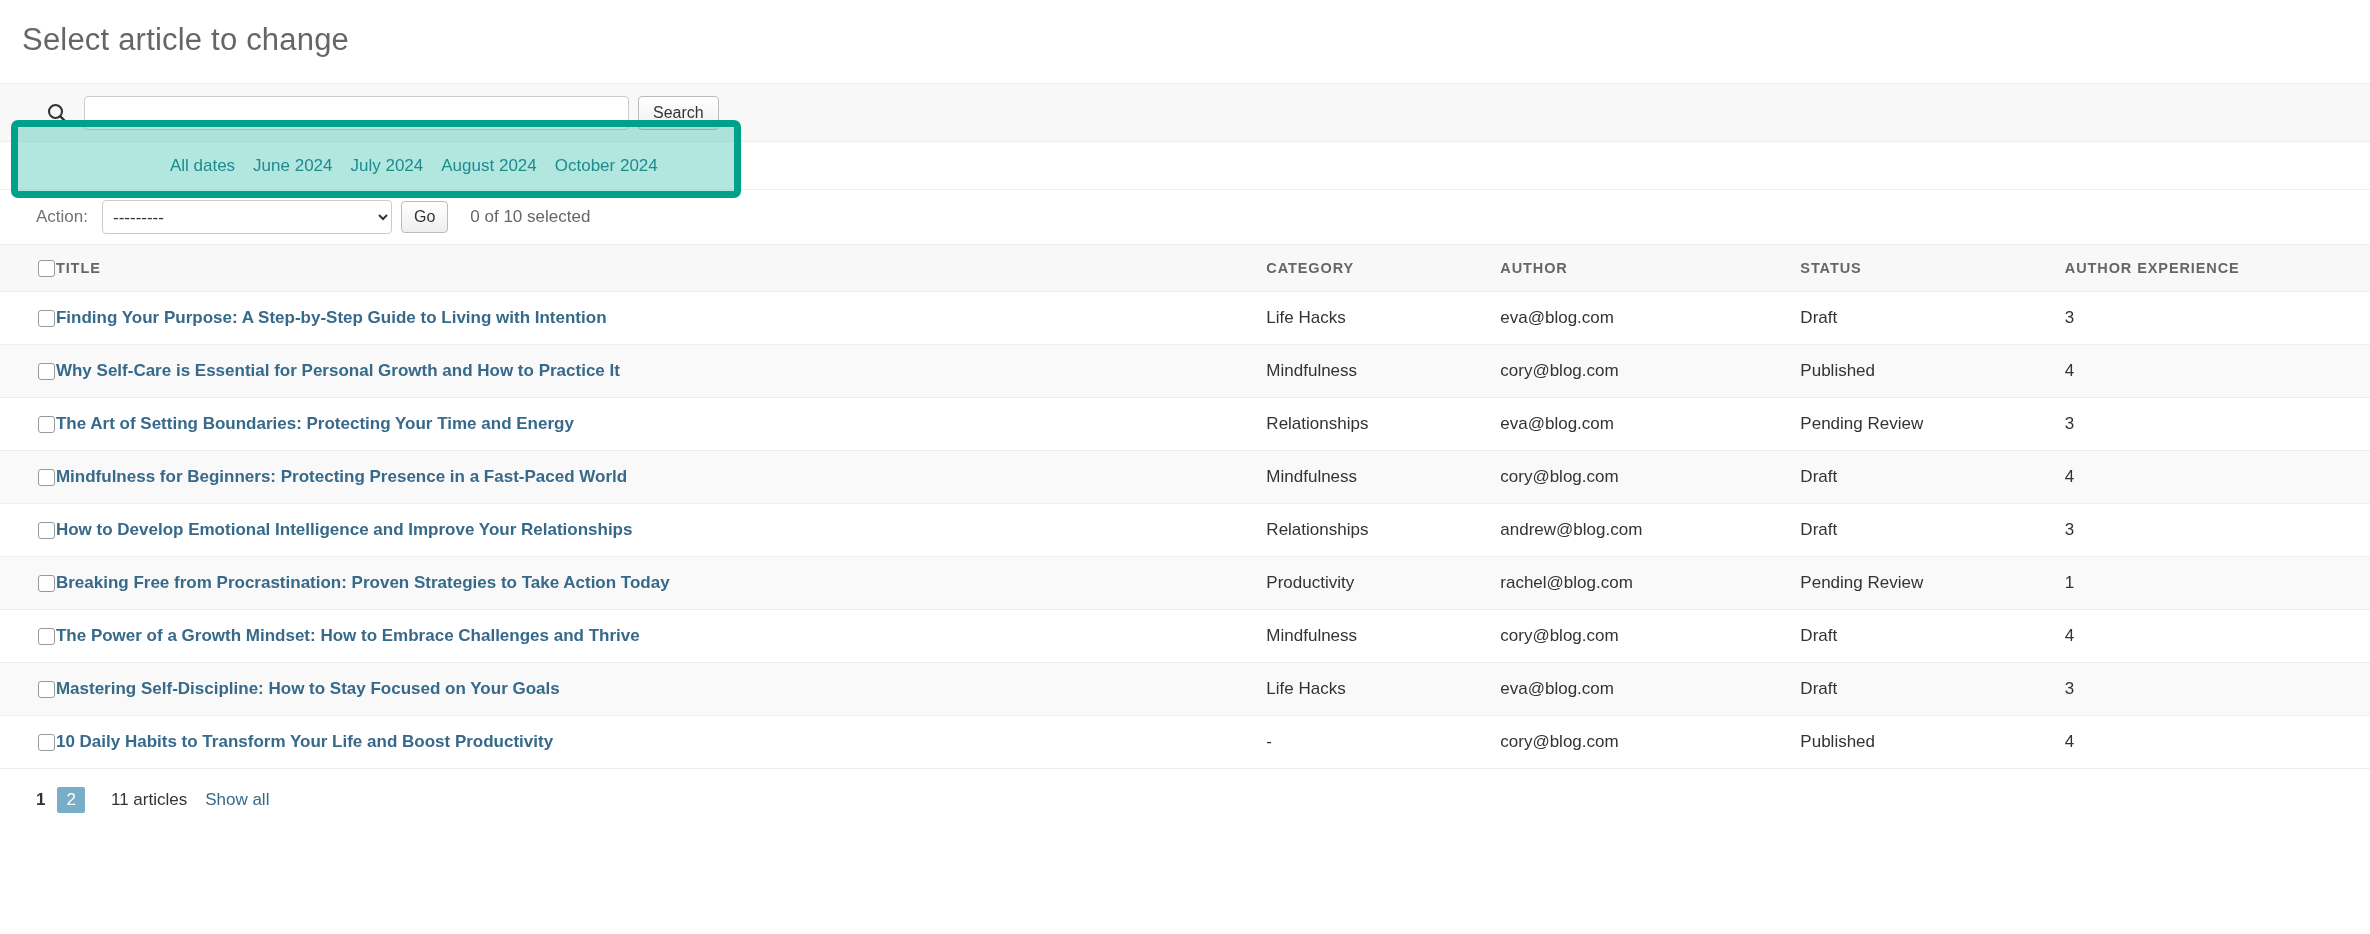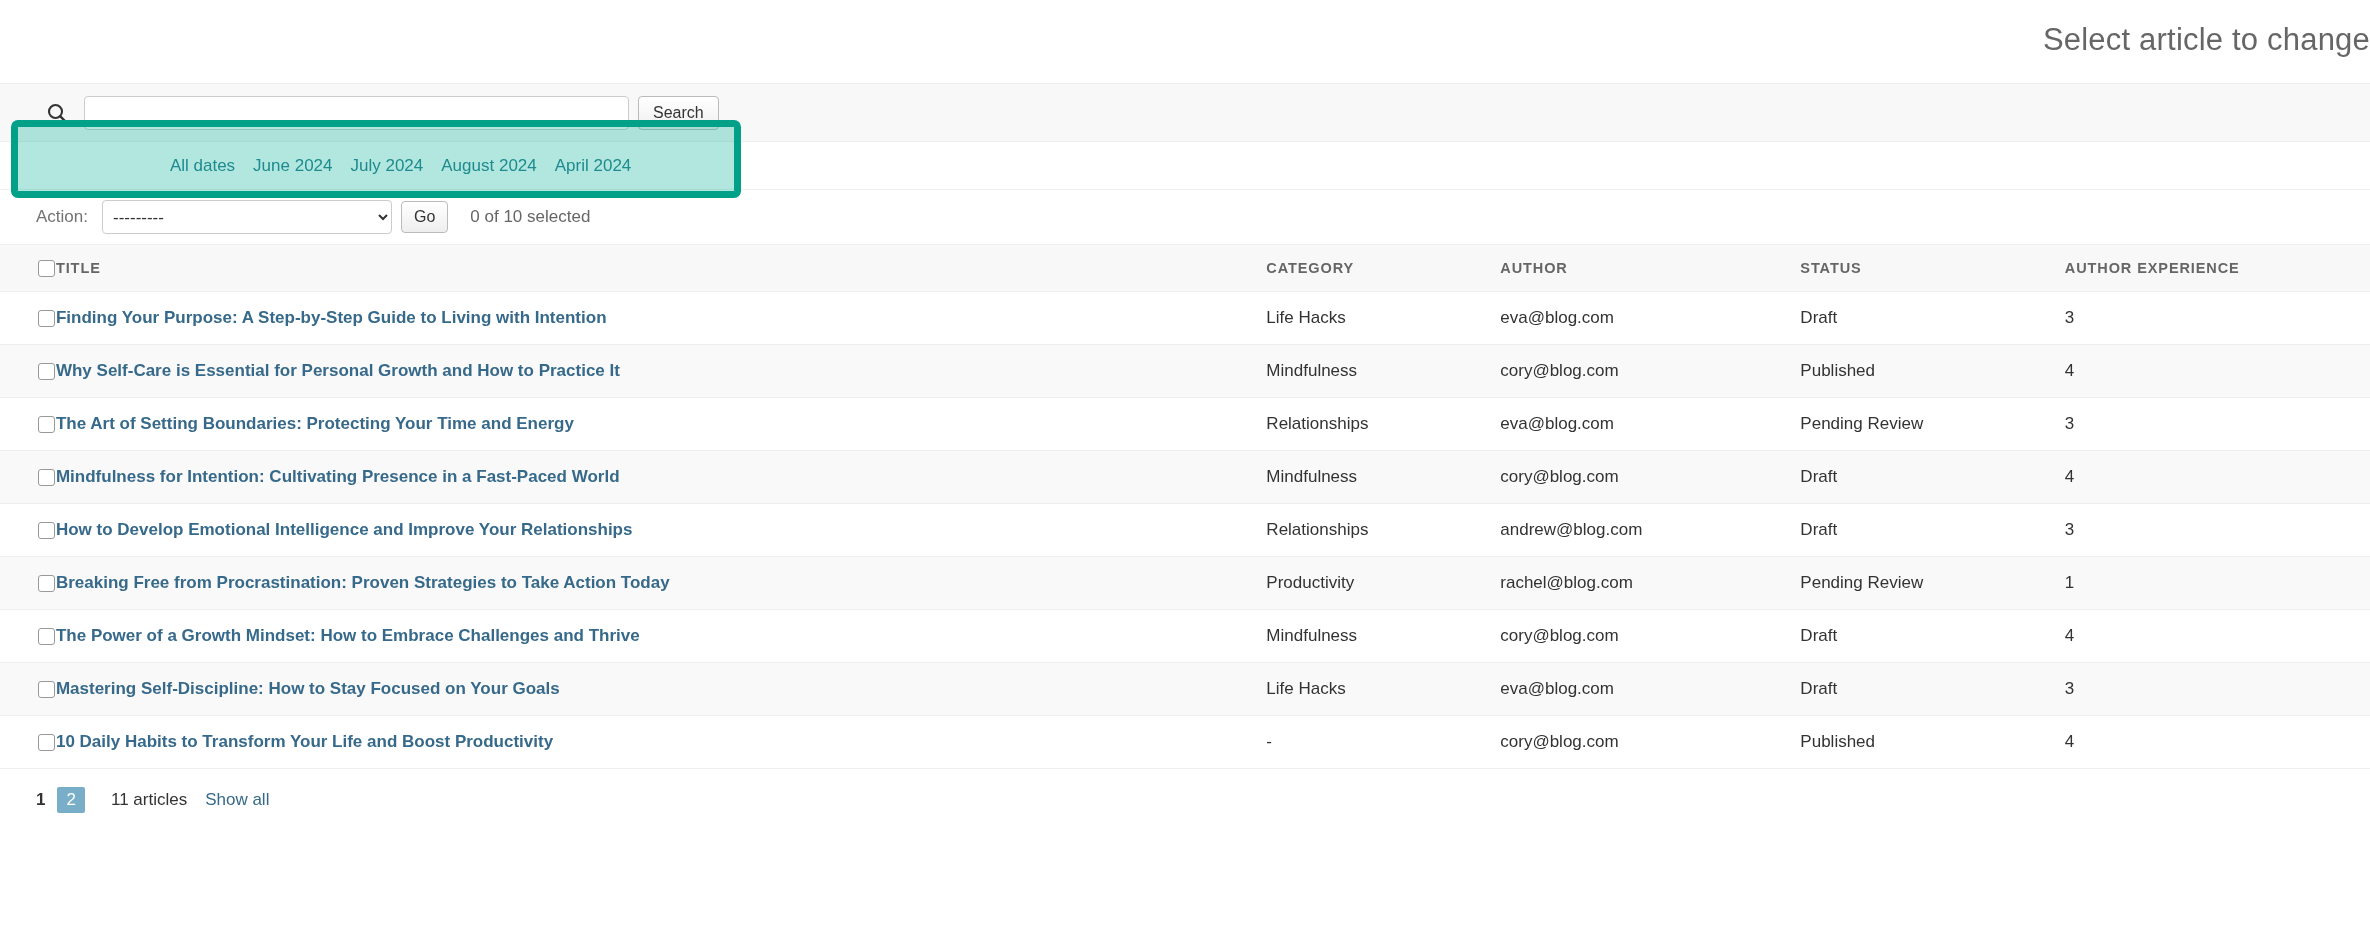--- a/index.html
+++ b/index.html
@@ -15,21 +15,20 @@
   #root { position: relative; width: 2370px; height: 934px; }
 
   
   .page-title {
     font-size: 31px;
     font-weight: 400;
     color: #666666;
     margin: 0;
     padding: 22px 0 0 22px;
     letter-spacing: .2px;
-    text-align: right;
   }
 
   
   .toolbar {
     margin-top: 25px;
     background: #f8f8f8;
     border-top: 1px solid #eeeeee;
     border-bottom: 1px solid #eeeeee;
     padding: 14px 0 14px 8px;
     display: flex;
@@ -270,21 +269,21 @@
   </div>
 
   <div class="filter-strip-wrap">
     <div class="filter-strip">
       <span class="filter-label">By published date:</span>
       <span class="filter-links">
         <a class="filter-link selected">All dates</a>
         <a class="filter-link">June 2024</a>
         <a class="filter-link">July 2024</a>
         <a class="filter-link">August 2024</a>
-        <a class="filter-link">April 2024</a>
+        <a class="filter-link">October 2024</a>
       </span>
     </div>
     <div class="highlight-box"></div>
   </div>
 
   <div class="actions-row">
     <span class="action-label">Action:</span>
     <select class="action-select">
       <option>---------</option>
     </select>
@@ -325,21 +324,21 @@
       <tr>
         <td class="col-check"><span class="row-check"></span></td>
         <td class="col-title"><a class="title-link">The Art of Setting Boundaries: Protecting Your Time and Energy</a></td>
         <td class="col-cat">Relationships</td>
         <td class="col-author">eva@blog.com</td>
         <td class="col-status">Pending Review</td>
         <td class="col-exp">3</td>
       </tr>
       <tr>
         <td class="col-check"><span class="row-check"></span></td>
-        <td class="col-title"><a class="title-link">Mindfulness for Intention: Cultivating Presence in a Fast-Paced World</a></td>
+        <td class="col-title"><a class="title-link">Mindfulness for Beginners: Protecting Presence in a Fast-Paced World</a></td>
         <td class="col-cat">Mindfulness</td>
         <td class="col-author">cory@blog.com</td>
         <td class="col-status">Draft</td>
         <td class="col-exp">4</td>
       </tr>
       <tr>
         <td class="col-check"><span class="row-check"></span></td>
         <td class="col-title"><a class="title-link">How to Develop Emotional Intelligence and Improve Your Relationships</a></td>
         <td class="col-cat">Relationships</td>
         <td class="col-author">andrew@blog.com</td>

